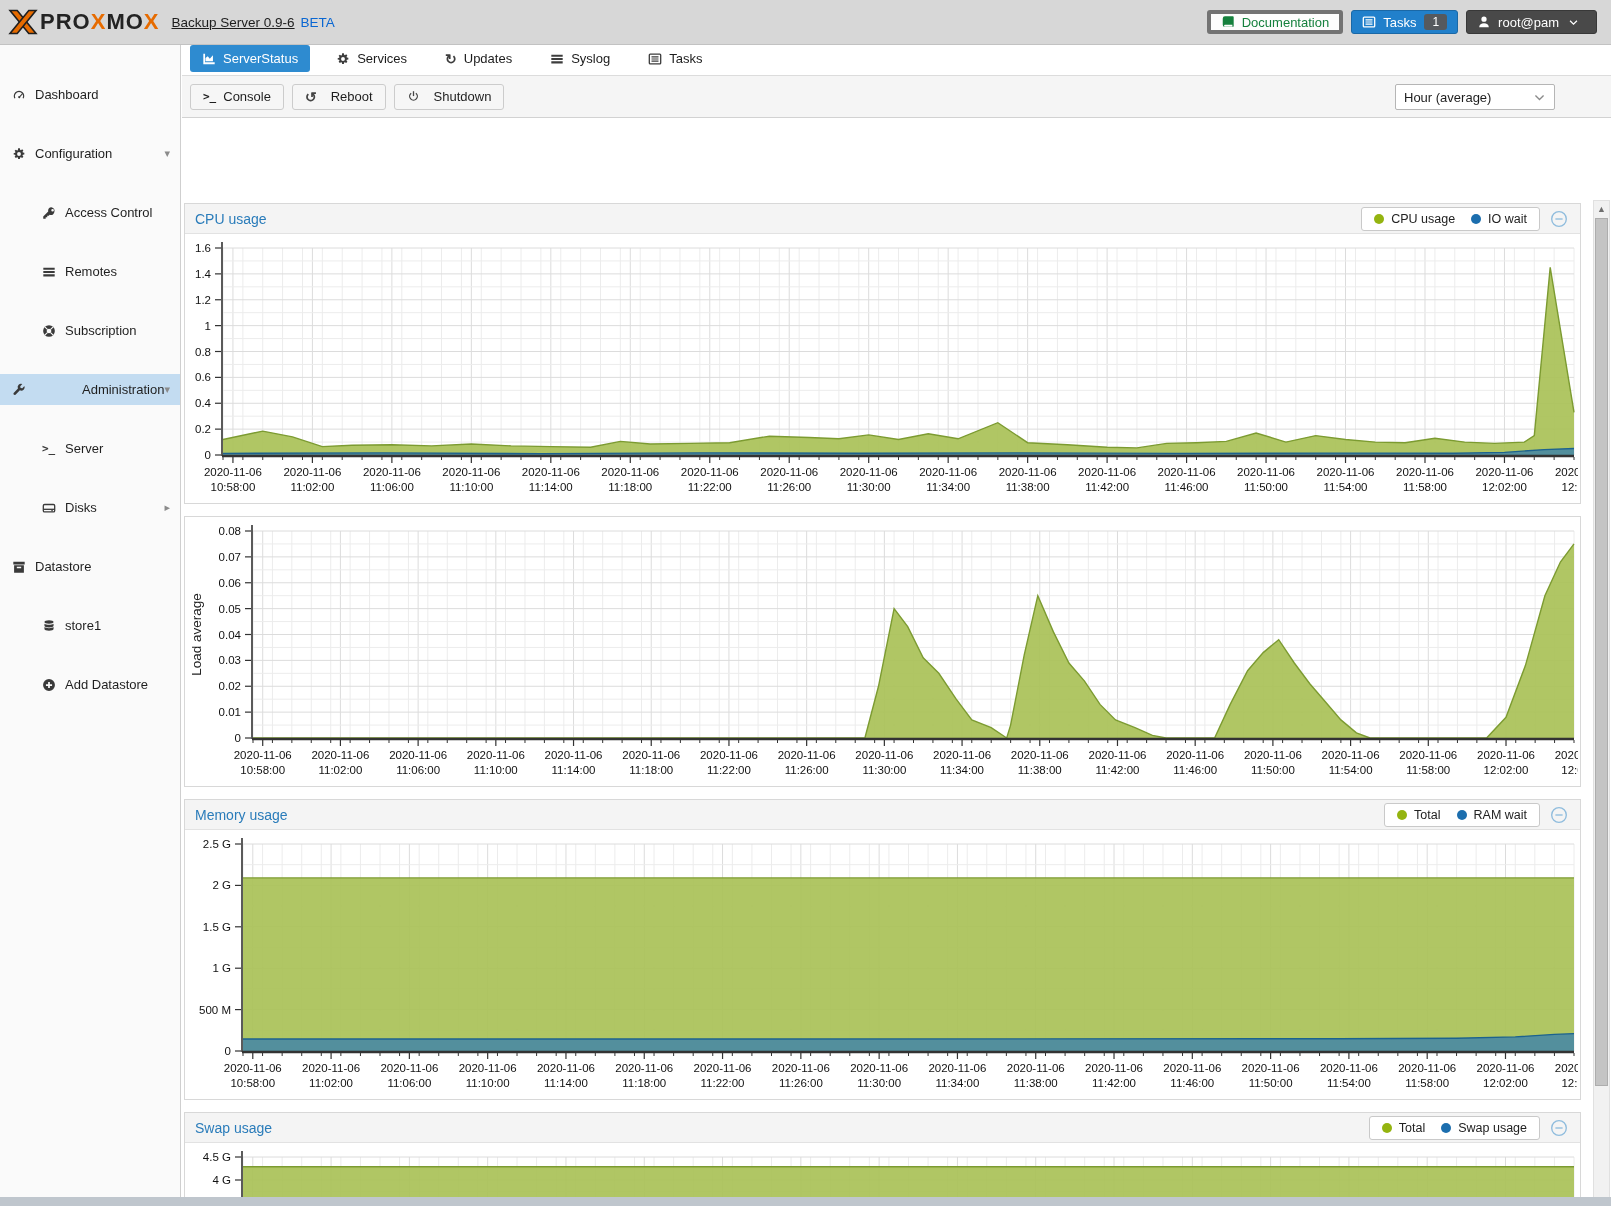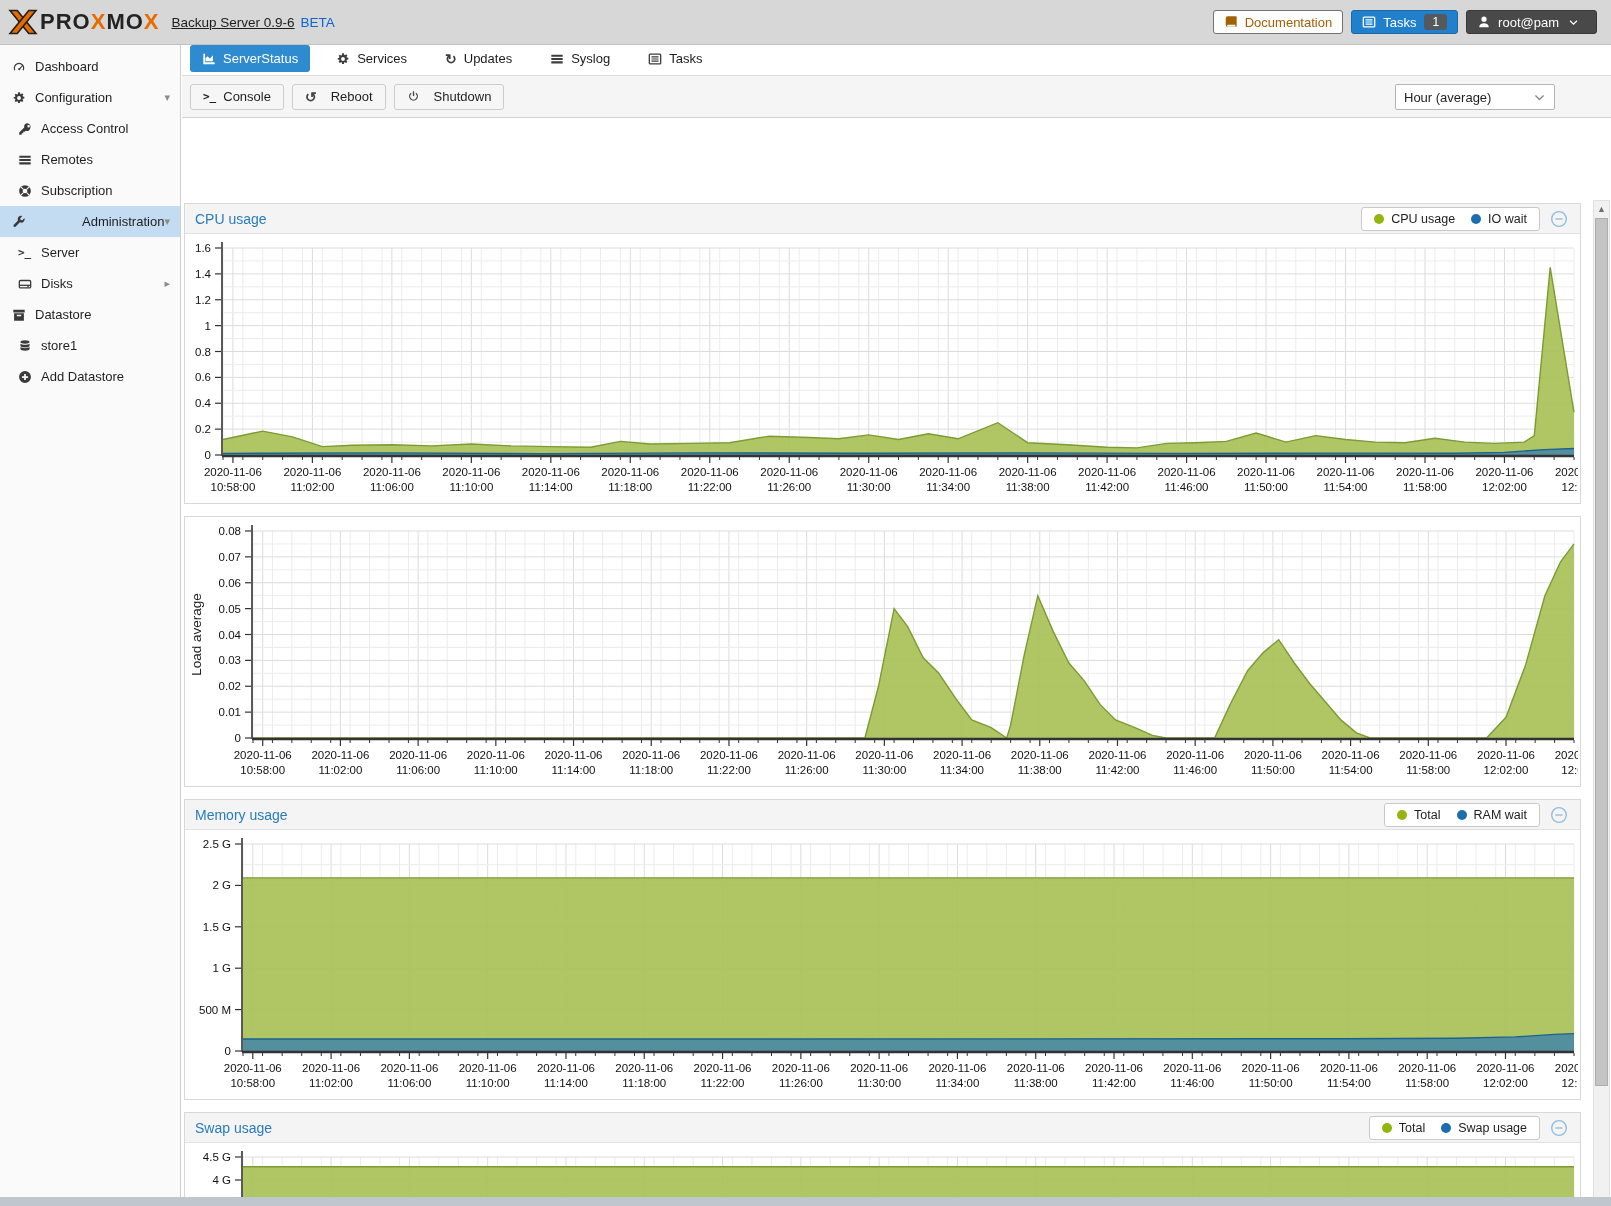--- a/index.html
+++ b/index.html
@@ -12,33 +12,33 @@
   .logo-wrap { display:flex; align-items:flex-start; margin-left:8px; }
   .logo-x-svg { width:30px; height:26px; margin-right:2px; }
   .logo-text { font-size:22px; font-weight:bold; letter-spacing:1px; color:#232323; }
   .logo-text .orange { color:#e66b00; }
   .product-name { font-size:13.5px; color:#1d1d1d; margin-left:12px;text-decoration:underline; }
   .beta-link { font-size:13.5px; color:#0a67d2; margin-left:6px; cursor:pointer; }
   .header-right { margin-left:auto; display:flex; align-items:center; gap:8px; margin-right:14px; }
   .hbtn { height:24px; display:flex; align-items:center; padding:0 10px; border-radius:3px;
     font-size:13px; cursor:pointer; }
   .hbtn svg { width:14px; height:14px; margin-right:7px; }
-  .btn-doc { background:#fdfdfd; border:1px solid #737373; color:#a16207; }
+  .btn-doc { background:#fdfdfd; border:4px solid #737373; color:#15803d; }
   .btn-tasks { background:#2180cb; border:1px solid #1a68a6; color:#fff; }
   .task-badge { background:#55595e; color:#fff; border-radius:3px; font-size:12px;
     padding:1px 8px; margin-left:8px; }
   .btn-user { background:#494949; border:1px solid #383838; color:#fff; }
   .btn-user .chev { margin-left:9px; width:11px; height:11px; }
 
   
   .sidebar { position:absolute; left:0; top:45px; bottom:9px; width:181px;
     background:#fafafa; border-right:1px solid #cfcfcf; padding-top:6px; }
   .nav-item { height:31px; display:flex; align-items:center; font-size:13px; color:#1f1f1f;
-    cursor:pointer; padding-left:10px; position:relative; }
-  .nav-item.child { padding-left:16px;align-items:center; }
+    cursor:pointer; padding-left:10px; position:relative;margin-top:28px; }
+  .nav-item.child { padding-left:40px;align-items:center; }
   .nav-item.selected { background:#c3dcf1;gap:47px; }
   .nav-icon { width:17px; height:16px; margin-right:8px; color:#3a3a3a; display:inline-flex;
     align-items:center; justify-content:center; flex:0 0 17px; }
   .nav-icon svg { width:14px; height:14px; }
   .term-glyph { font-family:"DejaVu Sans Mono", monospace; font-size:11px; font-weight:bold; }
   .expander { position:absolute; right:10px; color:#8b8b8b; font-size:11px; }
 
   
   .main { position:absolute; left:182px; top:45px; right:0; bottom:0; background:#fff; }
   .page-title { font-size:15px; color:#2475b9; padding:10px 0 9px 8px; }

